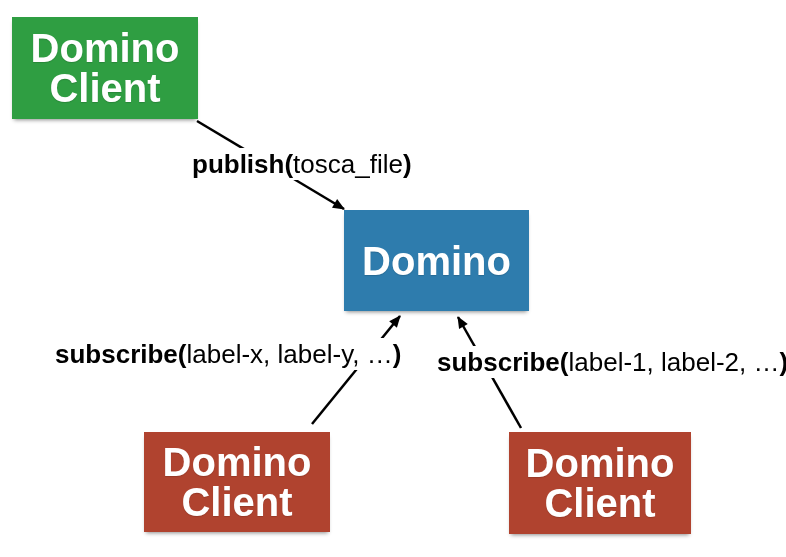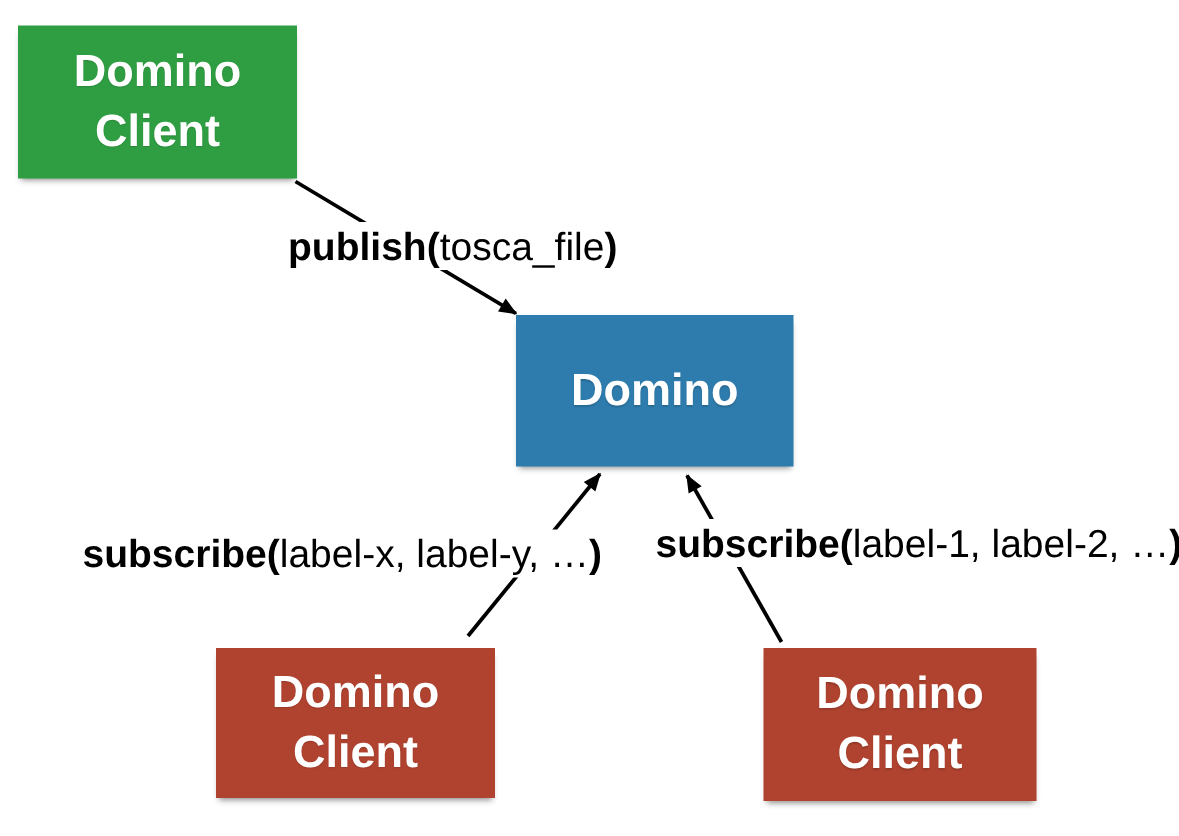--- a/index.html
+++ b/index.html
@@ -39,37 +39,37 @@
   .edge-label .b { font-weight: bold; }
   .node {
     position: absolute;
     z-index: 3;
     display: flex;
     flex-direction: column;
     align-items: center;
     justify-content: center;
     color: #ffffff;
     font-weight: bold;
-    font-size: 30px;
+    font-size: 40px;
     line-height: 40px;
     text-align: center;
     box-shadow: 0 3px 4px -2px rgba(0,0,0,0.45);
     text-shadow: 0 1px 1px rgba(0,0,0,0.15);
   }
   .node-green { background: #2F9E42; }
   .node-blue  { background: #2E7CAD; }
   .node-red   { background: #B0432F; }
 
   #node-client-top    { left: 12px;  top: 17px;  width: 186px; height: 102px; }
   #node-server        { left: 344px; top: 210px; width: 185px; height: 101px; }
   #node-client-bl     { left: 144px; top: 432px; width: 186px; height: 100px; }
   #node-client-br     { left: 509px; top: 432px; width: 182px; height: 102px; }
 
   #label-publish         { left: 187px; top: 148px; }
-  #label-subscribe-left  { left: 50px;  top: 353px; text-align: center; }
+  #label-subscribe-left  { left: 50px;  top: 338px; text-align: center; }
   #label-subscribe-right { left: 432px; top: 346px; }
 </style>
 </head>
 <body>
 
 <div class="canvas">
 
   <svg class="arrows-layer" viewBox="0 0 786 557" xmlns="http://www.w3.org/2000/svg">
     <defs>
       <marker id="arrowhead" markerUnits="userSpaceOnUse" markerWidth="15" markerHeight="15" refX="12" refY="7" orient="auto">

